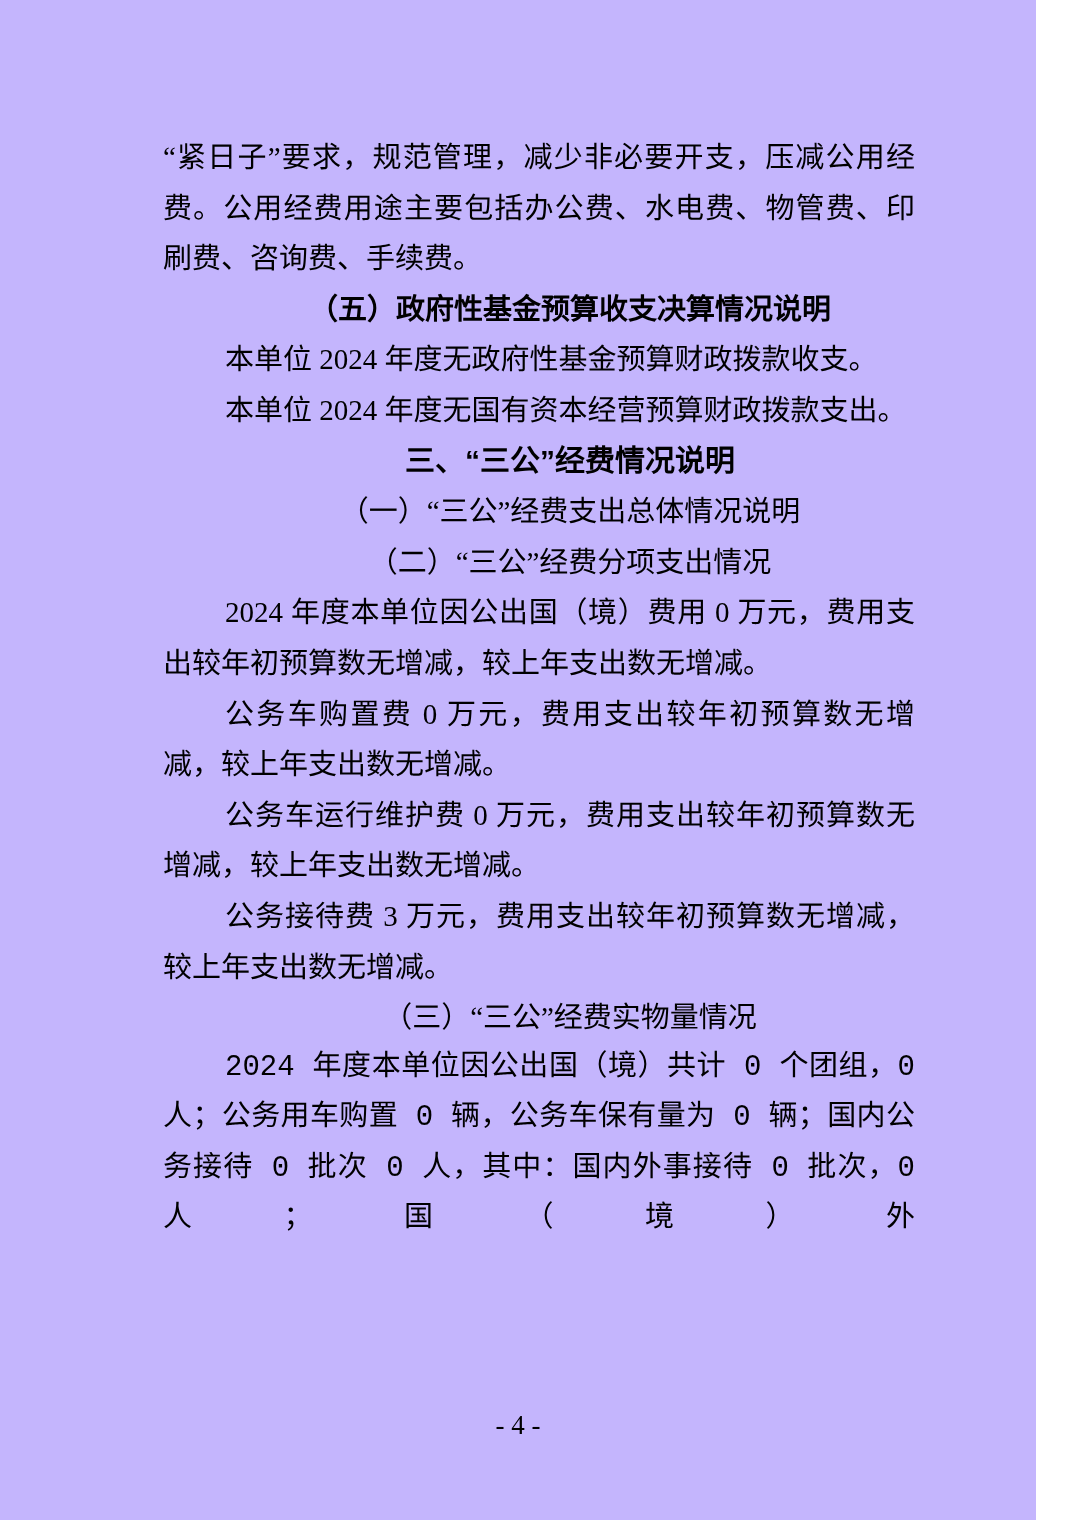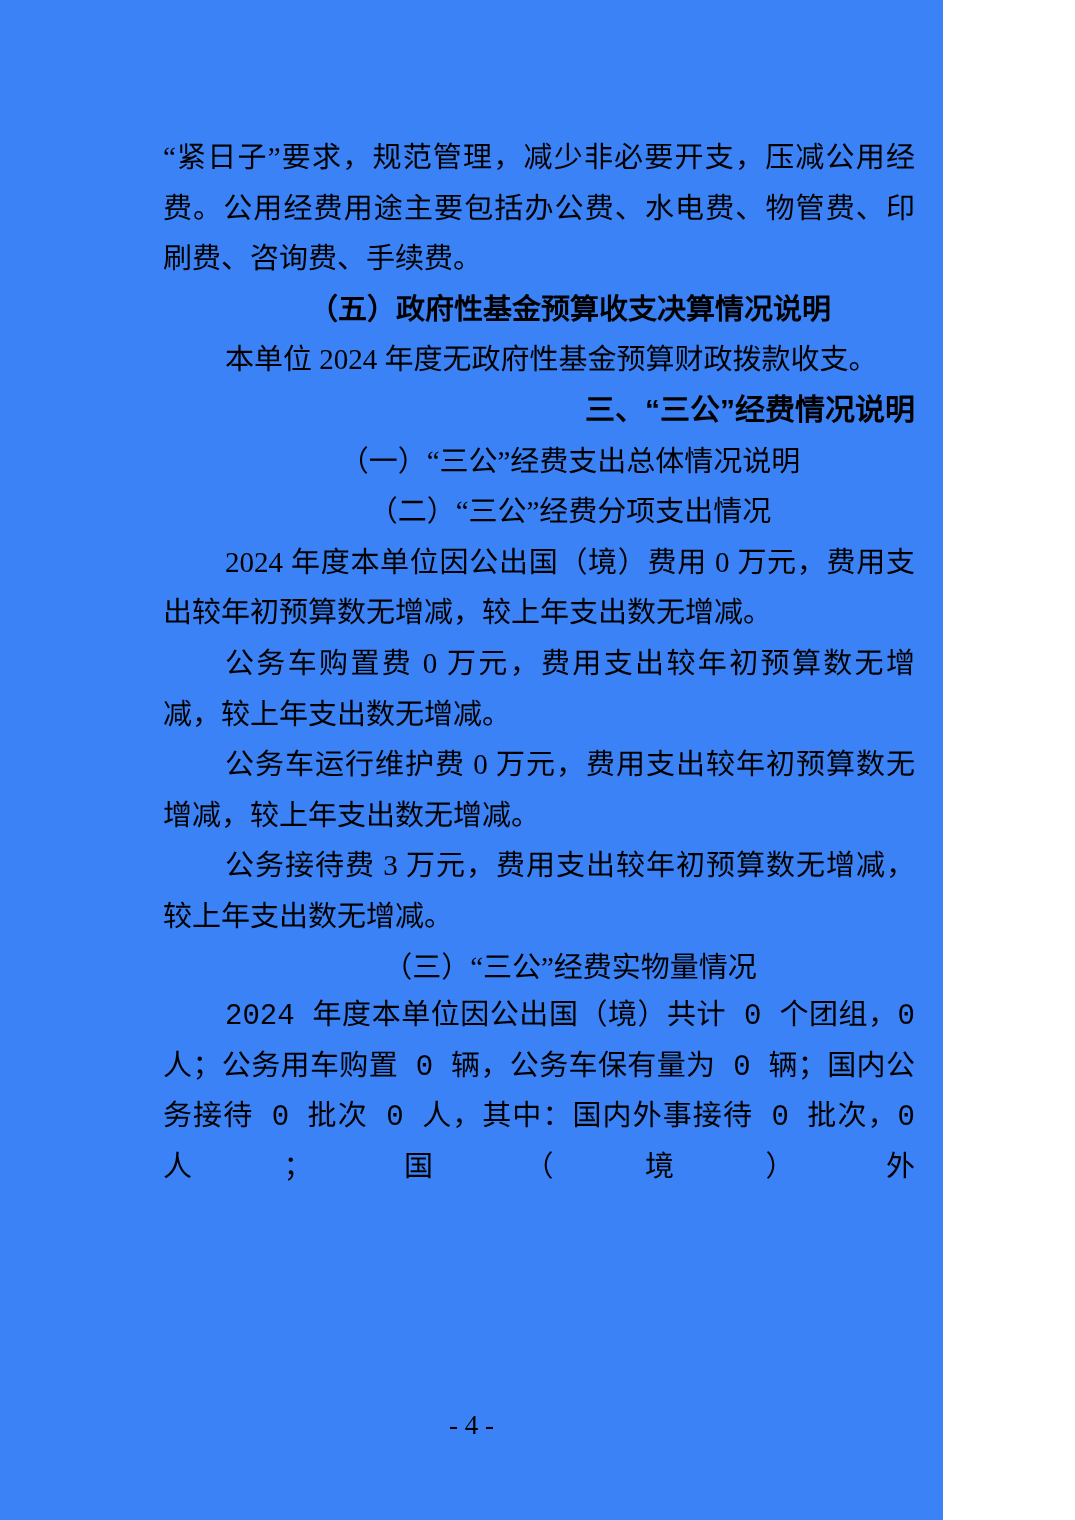--- a/index.html
+++ b/index.html
@@ -2,23 +2,23 @@
 <html lang="zh-CN"><head>
 <meta charset="utf-8">
 <style>
   html, body {
     margin: 0;
     padding: 0;
     background: #ffffff;
   }
   .page {
     position: relative;
-    width: 943px;
+    width: 1036px;
     height: 1520px;
-    background: #3b82f6;
+    background: #c4b5fd;
     color: #000000;
     font-family: "Liberation Serif", serif;
     overflow: hidden;
   }
   .content {
     position: absolute;
     left: 163px;
     top: 132px;
     width: 752px;
   }
@@ -34,21 +34,21 @@
   }
   
   p.p-cont {
     text-indent: 0;
   }
   
   p.h-section {
     font-family: "Liberation Sans", sans-serif;
     font-weight: bold;
     font-size: 30px;
-    text-align: right;
+    text-align: center;
   }
   
   p.h-sub-bold {
     font-weight: bold;
     text-align: center;
   }
   
   p.h-sub {
     text-align: center;
   }
@@ -70,20 +70,21 @@
   }
 </style>
 </head>
 <body>
 
 <div class="page">
   <main class="content">
     <p class="para p-cont">“紧日子”要求，规范管理，减少非必要开支，压减公用经费。公用经费用途主要包括办公费、水电费、物管费、印刷费、咨询费、手续费。</p>
     <p class="para h-sub-bold">（五）政府性基金预算收支决算情况说明</p>
     <p class="para">本单位 2024 年度无政府性基金预算财政拨款收支。</p>
+    <p class="para">本单位 2024 年度无国有资本经营预算财政拨款支出。</p>
     <p class="para h-section">三、“三公”经费情况说明</p>
     <p class="para h-sub">（一）“三公”经费支出总体情况说明</p>
     <p class="para h-sub">（二）“三公”经费分项支出情况</p>
     <p class="para">2024 年度本单位因公出国（境）费用 0 万元，费用支出较年初预算数无增减，较上年支出数无增减。</p>
     <p class="para">公务车购置费 0 万元，费用支出较年初预算数无增减，较上年支出数无增减。</p>
     <p class="para">公务车运行维护费 0 万元，费用支出较年初预算数无增减，较上年支出数无增减。</p>
     <p class="para">公务接待费 3 万元，费用支出较年初预算数无增减，较上年支出数无增减。</p>
     <p class="para h-sub">（三）“三公”经费实物量情况</p>
     <p class="para p-flow">2024 年度本单位因公出国（境）共计 0 个团组，0 人；公务用车购置 0 辆，公务车保有量为 0 辆；国内公务接待 0 批次 0 人，其中：国内外事接待 0 批次，0 人；国（境）外</p>
   </main>

